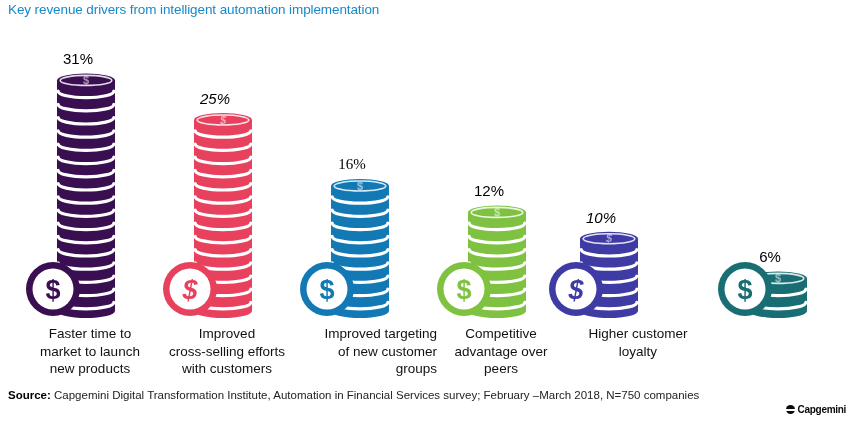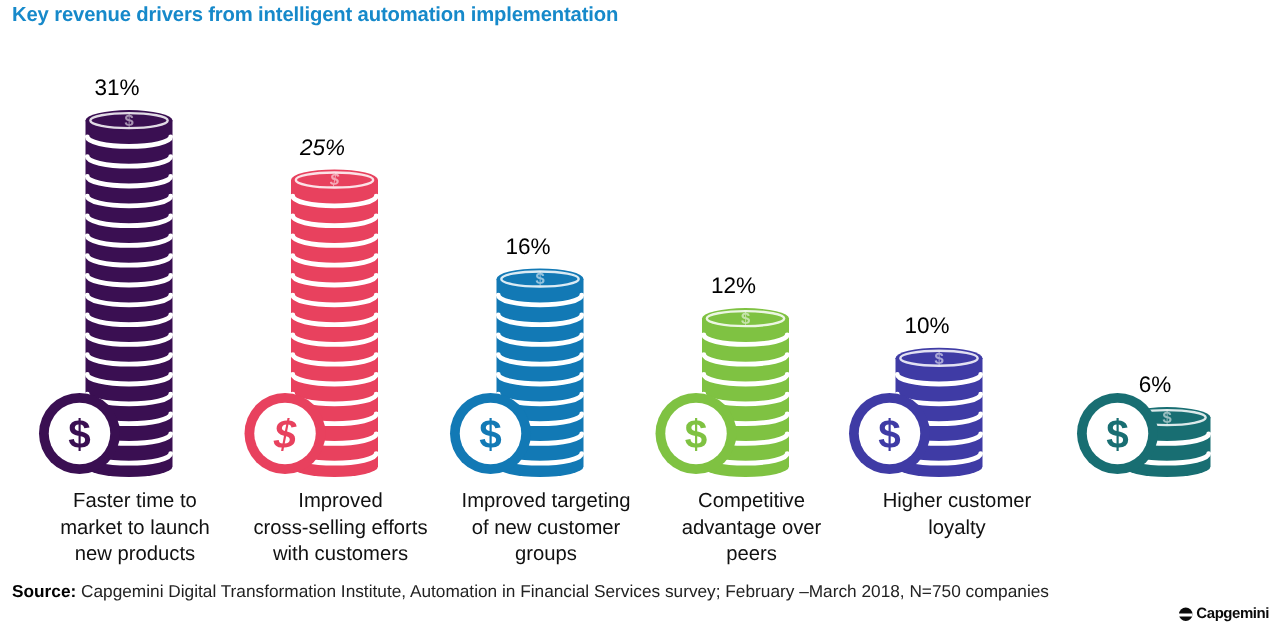--- a/index.html
+++ b/index.html
@@ -7,21 +7,21 @@
     width:854px;height:422px;
     background:#ffffff;
     font-family:"Liberation Sans", sans-serif;
     overflow:hidden;
     position:relative;
   }
   #chart-root{position:relative;width:854px;height:422px;}
 
   .title{
     position:absolute;left:8px;top:2px;
-    font-size:13.5px;font-weight:bold;
+    font-size:13.5px;font-weight:normal;
     color:#1689CA;
     letter-spacing:-0.1px;
     white-space:nowrap;
   }
 
   .plot{position:absolute;left:0;top:22px;width:854px;height:300px;}
 
   .col{
     position:absolute;
     top:0;
@@ -141,21 +141,21 @@
             <path d="M 50.2 253.99999999999997 A 27.8 6.4 0 0 0 105.8 253.99999999999997" fill="none" stroke="#ffffff" stroke-width="3.2" stroke-linecap="round"></path>
             <path d="M 50.2 267.20000000000005 A 27.8 6.4 0 0 0 105.8 267.20000000000005" fill="none" stroke="#ffffff" stroke-width="3.2" stroke-linecap="round"></path>
             <path d="M 50.2 280.4 A 27.8 6.4 0 0 0 105.8 280.4" fill="none" stroke="#ffffff" stroke-width="3.2" stroke-linecap="round"></path>
             <circle cx="45" cy="267" r="27" fill="#E8415E"></circle>
             <circle cx="45" cy="267" r="20.5" fill="#ffffff"></circle>
             <text x="45" y="276.5" text-anchor="middle" font-family="Liberation Sans, sans-serif" font-size="27" font-weight="bold" fill="#E8415E">$</text>
           </svg>
         </div>
       </div>
       <div class="col" style="left: 282px;">
-        <div class="valuelabel" style="top: 134px;">16%</div>
+        <div class="valuelabel" style="top: 134px; font-family: Liberation Serif, serif;">16%</div>
         <div class="stackwrap">
           <svg class="stacksvg" width="140" height="300" viewBox="0 0 140 300">
             <path d="M 49 164 L 49 289 A 29 7 0 0 0 107 289 L 107 164 Z" fill="#1279B5"></path>
             <ellipse cx="78" cy="164" rx="29" ry="7" fill="#1279B5"></ellipse>
             <text x="78" y="167.6" text-anchor="middle" font-family="Liberation Sans, sans-serif" font-size="11" font-weight="bold" fill="#ffffff" opacity="0.55">$</text>
             <ellipse cx="78" cy="164" rx="25.8" ry="5" fill="none" stroke="#ffffff" stroke-width="1.6" opacity="0.85"></ellipse>
             <path d="M 50.2 174.79999999999998 A 27.8 6.4 0 0 0 105.8 174.79999999999998" fill="none" stroke="#ffffff" stroke-width="3.2" stroke-linecap="round"></path>
             <path d="M 50.2 188 A 27.8 6.4 0 0 0 105.8 188" fill="none" stroke="#ffffff" stroke-width="3.2" stroke-linecap="round"></path>
             <path d="M 50.2 201.2 A 27.8 6.4 0 0 0 105.8 201.2" fill="none" stroke="#ffffff" stroke-width="3.2" stroke-linecap="round"></path>
             <path d="M 50.2 214.4 A 27.8 6.4 0 0 0 105.8 214.4" fill="none" stroke="#ffffff" stroke-width="3.2" stroke-linecap="round"></path>
@@ -184,21 +184,21 @@
             <path d="M 50.2 240.79999999999998 A 27.8 6.4 0 0 0 105.8 240.79999999999998" fill="none" stroke="#ffffff" stroke-width="3.2" stroke-linecap="round"></path>
             <path d="M 50.2 253.99999999999997 A 27.8 6.4 0 0 0 105.8 253.99999999999997" fill="none" stroke="#ffffff" stroke-width="3.2" stroke-linecap="round"></path>
             <path d="M 50.2 267.20000000000005 A 27.8 6.4 0 0 0 105.8 267.20000000000005" fill="none" stroke="#ffffff" stroke-width="3.2" stroke-linecap="round"></path>
             <path d="M 50.2 280.40000000000003 A 27.8 6.4 0 0 0 105.8 280.40000000000003" fill="none" stroke="#ffffff" stroke-width="3.2" stroke-linecap="round"></path>
             <circle cx="45" cy="267" r="27" fill="#7FC242"></circle>
             <circle cx="45" cy="267" r="20.5" fill="#ffffff"></circle>
             <text x="45" y="276.5" text-anchor="middle" font-family="Liberation Sans, sans-serif" font-size="27" font-weight="bold" fill="#7FC242">$</text>
           </svg>
         </div>
       </div>
-      <div class="col" style="left: 548px;">
+      <div class="col" style="left: 531px; font-style: italic;">
         <div class="valuelabel" style="top: 186.8px;">10%</div>
         <div class="stackwrap">
           <svg class="stacksvg" width="140" height="300" viewBox="0 0 140 300">
             <path d="M 49 216.8 L 49 289 A 29 7 0 0 0 107 289 L 107 216.8 Z" fill="#3F3BA5"></path>
             <ellipse cx="78" cy="216.8" rx="29" ry="7" fill="#3F3BA5"></ellipse>
             <text x="78" y="220.4" text-anchor="middle" font-family="Liberation Sans, sans-serif" font-size="11" font-weight="bold" fill="#ffffff" opacity="0.55">$</text>
             <ellipse cx="78" cy="216.8" rx="25.8" ry="5" fill="none" stroke="#ffffff" stroke-width="1.6" opacity="0.85"></ellipse>
             <path d="M 50.2 227.6 A 27.8 6.4 0 0 0 105.8 227.6" fill="none" stroke="#ffffff" stroke-width="3.2" stroke-linecap="round"></path>
             <path d="M 50.2 240.8 A 27.8 6.4 0 0 0 105.8 240.8" fill="none" stroke="#ffffff" stroke-width="3.2" stroke-linecap="round"></path>
             <path d="M 50.2 253.99999999999997 A 27.8 6.4 0 0 0 105.8 253.99999999999997" fill="none" stroke="#ffffff" stroke-width="3.2" stroke-linecap="round"></path>
@@ -233,21 +233,21 @@
   <div class="catlabel" style="left: 5px;">
         <div>Faster time to</div>
         <div>market to launch</div>
         <div>new products</div>
       </div>
       <div class="catlabel" style="left: 142px;">
         <div>Improved</div>
         <div>cross-selling efforts</div>
         <div>with customers</div>
       </div>
-      <div class="catlabel" style="left: 279px;">
+      <div class="catlabel" style="left: 279px; text-align: right;">
         <div>Improved targeting</div>
         <div>of new customer</div>
         <div>groups</div>
       </div>
       <div class="catlabel" style="left: 416px;">
         <div>Competitive</div>
         <div>advantage over</div>
         <div>peers</div>
       </div>
       <div class="catlabel" style="left: 553px;">

